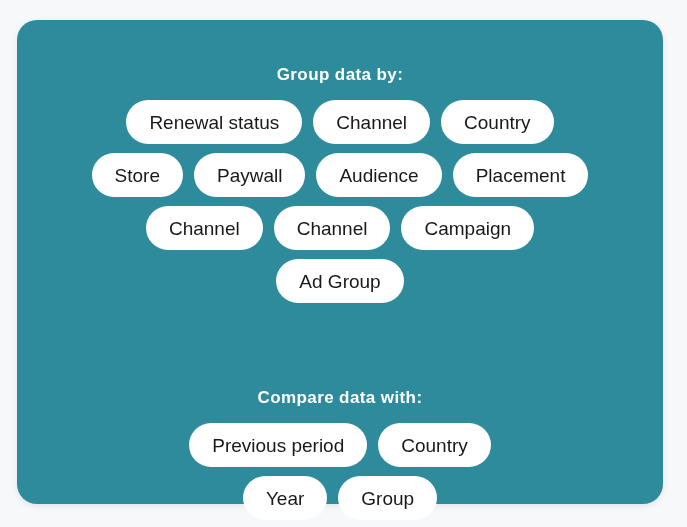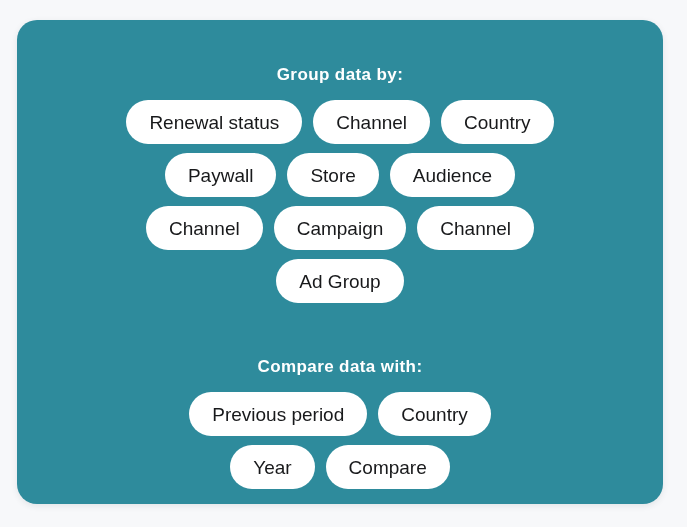--- a/index.html
+++ b/index.html
@@ -36,21 +36,21 @@
     align-items: center;
     padding-top: 45px;
     gap: 48px;
   }
   .section {
     display: flex;
     flex-direction: column;
     align-items: center;
   }
   .section + .section {
-    margin-top: 6px;
+    margin-top: 37px;
   }
   .section-title {
     color: var(--title-text);
     font-size: 17px;
     font-weight: 700;
     letter-spacing: 0.4px;
     line-height: 20px;
     margin-bottom: 15px;
   }
   .rows {
@@ -88,42 +88,43 @@
 
   <div class="section">
     <div class="section-title">Group data by:</div>
     <div class="rows">
         <div class="row">
           <button class="pill" type="button">Renewal status</button>
           <button class="pill" type="button">Channel</button>
           <button class="pill" type="button">Country</button>
         </div>
         <div class="row">
+          <button class="pill" type="button">Store</button>
           <button class="pill" type="button">Paywall</button>
-          <button class="pill" type="button">Store</button>
           <button class="pill" type="button">Audience</button>
+          <button class="pill" type="button">Placement</button>
         </div>
         <div class="row">
           <button class="pill" type="button">Channel</button>
+          <button class="pill" type="button">Channel</button>
           <button class="pill" type="button">Campaign</button>
-          <button class="pill" type="button">Channel</button>
         </div>
         <div class="row">
           <button class="pill" type="button">Ad Group</button>
         </div>
       </div>
   </div>
 
   <div class="section">
     <div class="section-title">Compare data with:</div>
     <div class="rows">
         <div class="row">
           <button class="pill" type="button">Previous period</button>
           <button class="pill" type="button">Country</button>
         </div>
         <div class="row">
           <button class="pill" type="button">Year</button>
-          <button class="pill" type="button">Compare</button>
+          <button class="pill" type="button">Group</button>
         </div>
       </div>
   </div>
 
 </div>
 
 </body></html>

